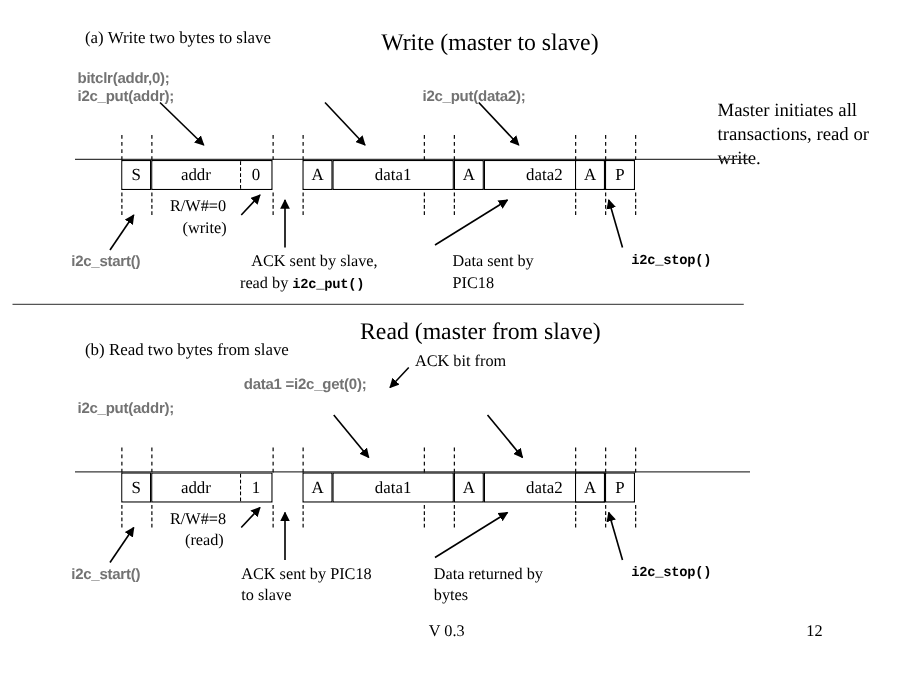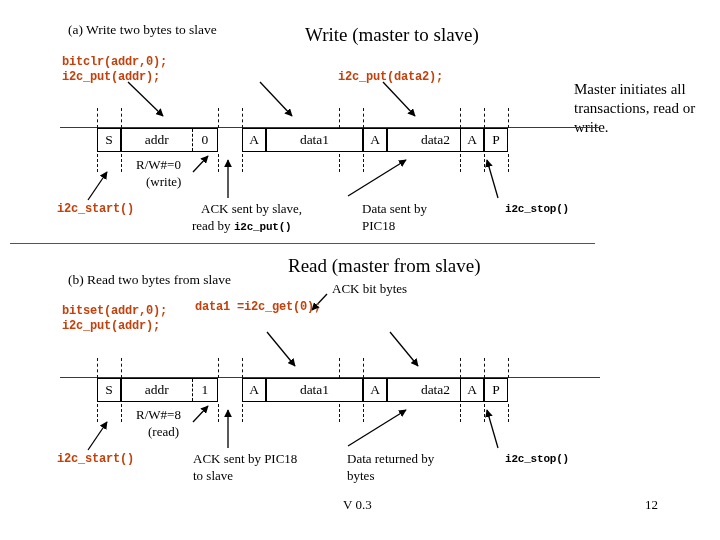--- a/index.html
+++ b/index.html
@@ -23,22 +23,22 @@
   }
   .caption{
     font-family:"Liberation Serif", serif;
     font-size:13.5px;line-height:16px;color:#000;white-space:nowrap;
   }
   .ann{
     font-family:"Liberation Serif", serif;
     font-size:13px;line-height:15px;color:#000;
   }
   .code{
-    font-family:Liberation Mono, monospace;
-    font-size:12px;line-height:15px;color:#c2410c;
+    font-family:Liberation Sans, sans-serif;
+    font-size:12px;line-height:15px;color:#737373;
     font-weight:700;letter-spacing:-0.2px;white-space:nowrap;
   }
   .code-sm{
     font-family:"Liberation Mono", monospace;
     font-size:11px;line-height:14px;color:#000;
     font-weight:700;letter-spacing:-0.2px;white-space:nowrap;
   }
   .footer-txt{
     font-family:"Liberation Serif", serif;
     font-size:13px;color:#000;
@@ -188,23 +188,22 @@
     <span class="code-sm">i2c_put()</span>
   </div>
   <div class="abs ann" style="left:362px;top:201px;">Data sent by</div>
   <div class="abs ann" style="left:362px;top:218px;">PIC18</div>
   <div class="abs code-sm" style="left:505px;top:202px;">i2c_stop()</div>
 
   <div class="abs divider" style="left:10px;top:243px;width:585px;"></div>
 
   <div class="abs caption" style="left:68px;top:272px;">(b) Read two bytes from slave</div>
 
-  <div class="abs ann" style="left:332px;top:281px;">ACK bit bytes</div>
-
-  <div class="abs code" style="left:62px;top:304px;">bitset(addr,0);</div>
+  <div class="abs ann" style="left:332px;top:281px;">ACK bit from</div>
+
   <div class="abs code" style="left:62px;top:319px;">i2c_put(addr);</div>
   <div class="abs code" style="left:195px;top:300px;">data1 =i2c_get(0);</div>
 
   <div class="abs" style="left:60px;top:377px;width:540px;">
     <div class="frame-rail" style="width:540px;"></div>
   </div>
 
   <div class="abs tick" style="left:97px;top:358px;height:20px;"></div>
   <div class="abs tick" style="left:121px;top:358px;height:20px;"></div>
   <div class="abs tick" style="left:218px;top:358px;height:20px;"></div>

